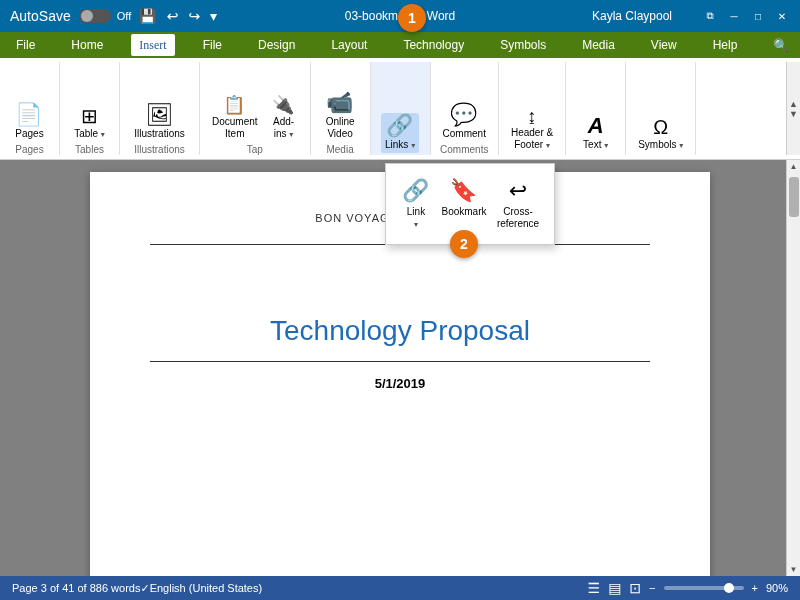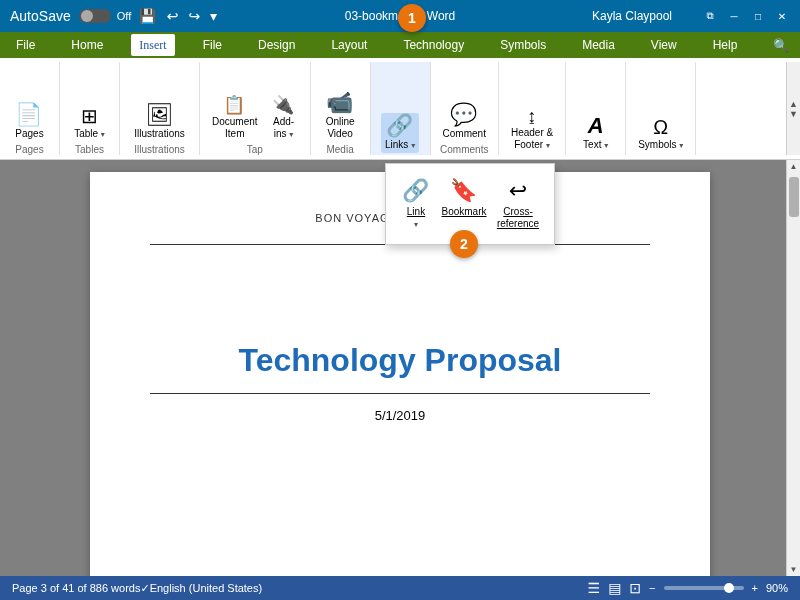--- a/index.html
+++ b/index.html
@@ -121,21 +121,21 @@
       display: flex;
       flex-direction: column;
       align-items: center;
       gap: 2px;
       padding: 6px 8px;
       cursor: pointer;
       border-radius: 3px;
       min-width: 44px;
     }
     .dropdown-item .d-icon { font-size: 22px; }
-    .dropdown-item .d-label { font-size: 10px; text-align: center; line-height: 1.2; text-decoration: underline; }
+    .dropdown-item .d-label { font-size: 10px; text-align: center; line-height: 1.2; }
 
     
     .step-bubble {
       width: 28px; height: 28px;
       border-radius: 50%;
       background: #e8720c;
       color: white;
       font-size: 14px;
       font-weight: bold;
       display: flex; align-items: center; justify-content: center;
@@ -171,29 +171,29 @@
     #page-wrapper {
       background: white;
       width: 620px;
       height: 100%;
       margin-top: 12px;
       box-shadow: 0 2px 8px rgba(0,0,0,0.3);
       position: relative;
       padding: 40px 60px;
     }
     #page-title-text {
-      font-size: 32px;
-      font-weight: bold;
+      font-size: 28px;
+      font-weight: normal;
       color: #1e6bb8;
       text-align: center;
-      margin-top: 97px;
+      margin-top: 70px;
     }
     #page-date {
       font-size: 13px;
-      font-weight: normal;
+      font-weight: bold;
       text-align: center;
       margin-top: 12px;
     }
     #page-divider {
       border: none;
       border-top: 1px solid #333;
       margin: 10px 0;
     }
     #page-subtitle {
       font-size: 11px;

